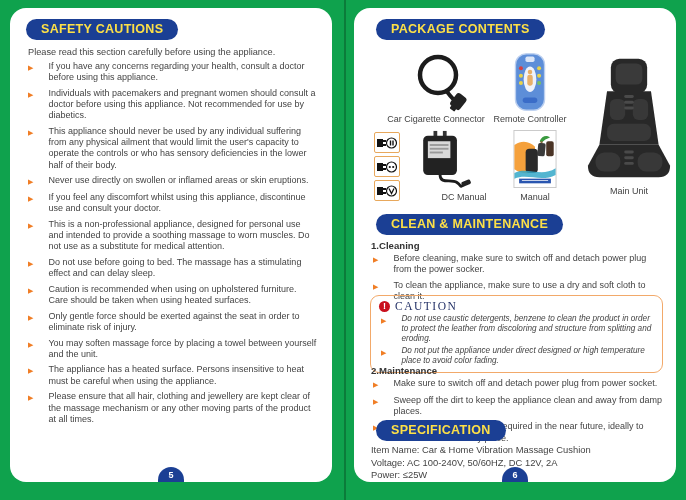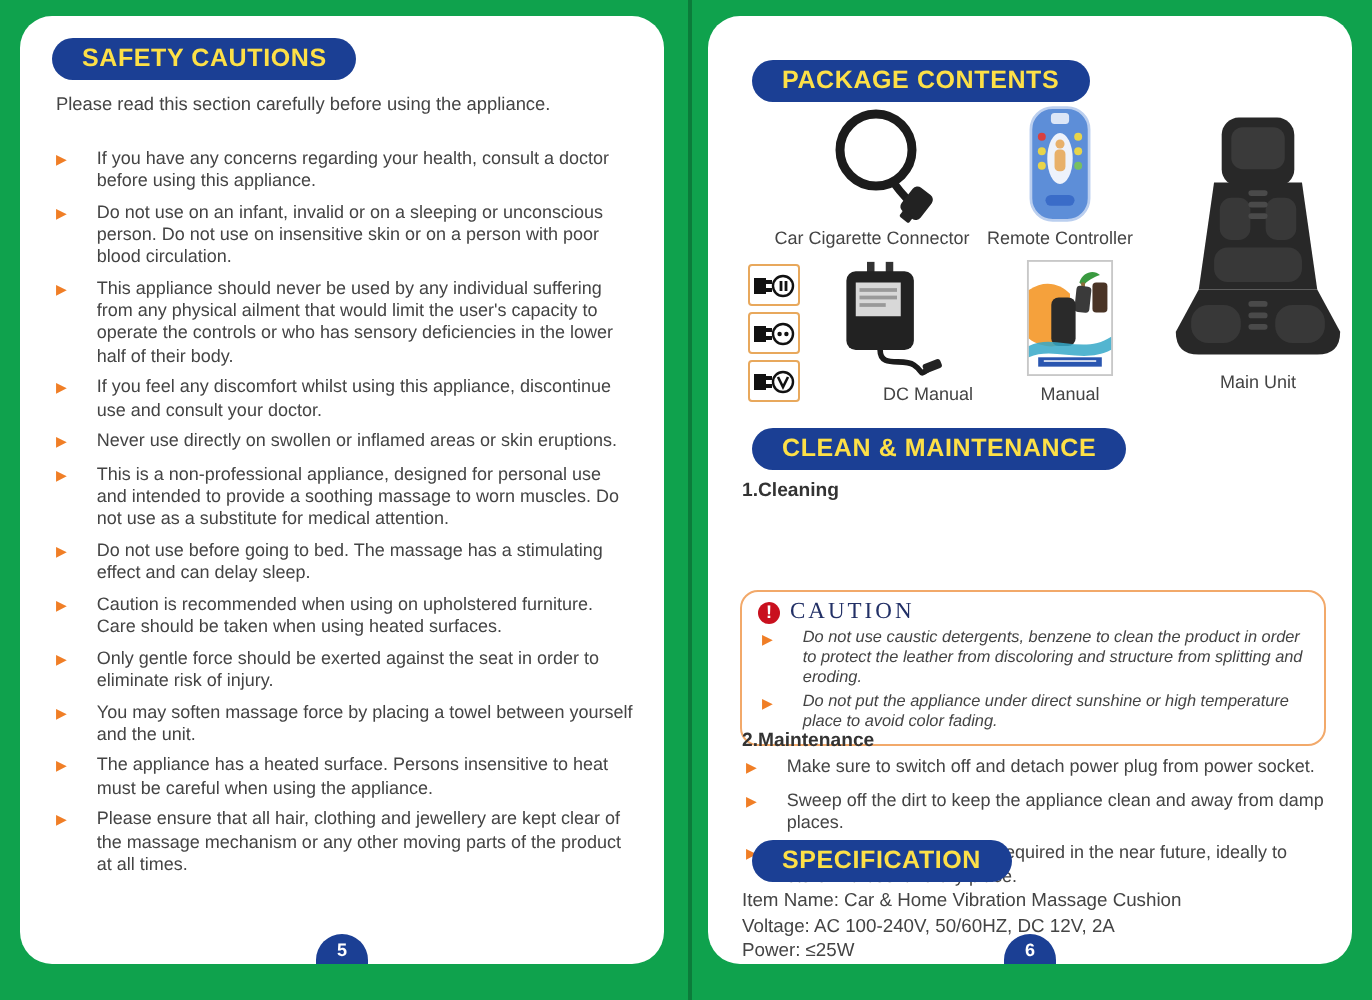--- a/index.html
+++ b/index.html
@@ -6,21 +6,21 @@
   #stage{position:relative;width:686px;height:500px;background:#0FA24D;overflow:hidden;
          font-family:"Liberation Sans",sans-serif;}
   #divider{position:absolute;left:344px;top:0;width:2px;height:500px;background:#0B7C3A;}
   .page{position:absolute;top:8px;width:322px;height:474px;background:#ffffff;
         border-radius:16px;overflow:hidden;}
   #left-page{left:10px;}
   #right-page{left:354px;}
   .lp-inner{padding:11px 14px 0 16px;}
   .pill{display:inline-block;background:#1B3F94;color:#fde047;font-weight:bold;
         font-size:12.5px;padding:3px 15px 4px 15px;border-radius:14px;letter-spacing:.3px;}
-  .intro{font-size:9.2px;color:#444;margin:7px 0 17px 2px;}
+  .intro{font-size:9.2px;color:#444;margin:7px 0 4px 2px;}
   .bullet{display:flex;gap:15px;margin:0 0 4.5px 2px;}
   .arrow{color:#F07E26;font-size:7px;line-height:11px;flex:0 0 auto;padding-top:1px;}
   .btext{font-size:9px;line-height:11.2px;color:#444;}
   .pagenum{position:absolute;bottom:0;left:50%;transform:translateX(-50%);
            width:26px;height:15px;background:#1B3F94;border-radius:13px 13px 0 0;
            color:#fff;font-size:9px;font-weight:bold;text-align:center;line-height:16px;}
   
   .abs{position:absolute;}
   .plabel{font-size:9px;color:#444;text-align:center;}
   .caution-box{position:absolute;left:16px;right:13px;border:1.5px solid #F2A96A;
@@ -47,33 +47,33 @@
     <div class="lp-inner">
       <span class="pill">SAFETY CAUTIONS</span>
       <div class="intro">Please read this section carefully before using the appliance.</div>
 
       <div class="bullet">
           <span class="arrow">▶</span>
           <span class="btext">If you have any concerns regarding your health, consult a doctor before using this appliance.</span>
         </div>
       <div class="bullet">
           <span class="arrow">▶</span>
-          <span class="btext">Do not use on an infant, invalid or on a sleeping or unconscious person. Do not use on insensitive skin or on a person with poor blood circulation.</span>
+          <span class="btext">Individuals with pacemakers and pregnant women should consult a doctor before using this appliance. Not recommended for use by diabetics.</span>
         </div>
       <div class="bullet">
           <span class="arrow">▶</span>
           <span class="btext">This appliance should never be used by any individual suffering from any physical ailment that would limit the user's capacity to operate the controls or who has sensory deficiencies in the lower half of their body.</span>
         </div>
       <div class="bullet">
           <span class="arrow">▶</span>
+          <span class="btext">Never use directly on swollen or inflamed areas or skin eruptions.</span>
+        </div>
+      <div class="bullet">
+          <span class="arrow">▶</span>
           <span class="btext">If you feel any discomfort whilst using this appliance, discontinue use and consult your doctor.</span>
-        </div>
-      <div class="bullet">
-          <span class="arrow">▶</span>
-          <span class="btext">Never use directly on swollen or inflamed areas or skin eruptions.</span>
         </div>
       <div class="bullet">
           <span class="arrow">▶</span>
           <span class="btext">This is a non-professional appliance, designed for personal use and intended to provide a soothing massage to worn muscles. Do not use as a substitute for medical attention.</span>
         </div>
       <div class="bullet">
           <span class="arrow">▶</span>
           <span class="btext">Do not use before going to bed. The massage has a stimulating effect and can delay sleep.</span>
         </div>
       <div class="bullet">
@@ -95,21 +95,21 @@
       <div class="bullet">
           <span class="arrow">▶</span>
           <span class="btext">Please ensure that all hair, clothing and jewellery are kept clear of the massage mechanism or any other moving parts of the product at all times.</span>
         </div>
     </div>
     <div class="pagenum">5</div>
   </div>
 
   <div class="page" id="right-page">
 
-    <span class="pill abs" style="left:22px;top:22px;">PACKAGE CONTENTS</span>
+    <span class="pill abs" style="left:22px;top:11px;">PACKAGE CONTENTS</span>
 
     <div class="abs" style="left:0;top:34px;width:322px;height:172px;">
 
       <svg class="abs" style="left:32px;top:8px;" width="100" height="62" viewBox="0 0 100 62">
         <circle cx="52" cy="25" r="18" fill="none" stroke="#1c1c1c" stroke-width="4.5"></circle>
         <path d="M60,40 C63,45 66,48 70,52" fill="none" stroke="#1c1c1c" stroke-width="4"></path>
         <g transform="rotate(38 72 52)">
           <rect x="66" y="44" width="12" height="15" rx="3" fill="#222"></rect>
           <rect x="69" y="58" width="6" height="4" rx="1" fill="#222"></rect>
         </g>
@@ -212,33 +212,43 @@
         <rect x="6" y="52" width="34" height="5" fill="#2A56B0"></rect>
         <rect x="9" y="53.5" width="28" height="1" fill="#fff" opacity="0.8"></rect>
       </svg>
       <div class="plabel abs" style="left:152px;top:150px;width:58px;">Manual</div>
     </div>
 
     <span class="pill abs" style="left:22px;top:206px;">CLEAN &amp; MAINTENANCE</span>
 
     <div class="sect-title abs" style="left:17px;top:232px;">1.Cleaning</div>
 
+    <div class="abs" style="left:17px;top:245px;width:292px;">
+      <div class="bullet">
+          <span class="arrow">▶</span>
+          <span class="btext">Before cleaning, make sure to switch off and detach power plug from the power socker.</span>
+        </div>
+      <div class="bullet">
+          <span class="arrow">▶</span>
+          <span class="btext">To clean the appliance, make sure to use a dry and soft cloth to clean it.</span>
+        </div>
+    </div>
 
     <div class="caution-box" style="top:287px;">
       <div class="caution-head">
         <span class="caution-dot">!</span>
         <span class="caution-word">CAUTION</span>
       </div>
       <div class="bullet cbullet">
           <span class="arrow">▶</span>
           <span class="btext">Do not use caustic detergents, benzene to clean the product in order to protect the leather from discoloring and structure from splitting and eroding.</span>
         </div>
       <div class="bullet cbullet">
           <span class="arrow">▶</span>
-          <span class="btext">Do not put the appliance under direct sunshine or high temperature place to avoid color fading.</span>
+          <span class="btext">Do not put the appliance under direct designed or high temperature place to avoid color fading.</span>
         </div>
     </div>
 
     <div class="sect-title abs" style="left:17px;top:357px;">2.Maintenance</div>
 
     <div class="abs" style="left:17px;top:370px;width:295px;">
       <div class="bullet">
           <span class="arrow">▶</span>
           <span class="btext">Make sure to switch off and detach power plug from power socket.</span>
         </div>

